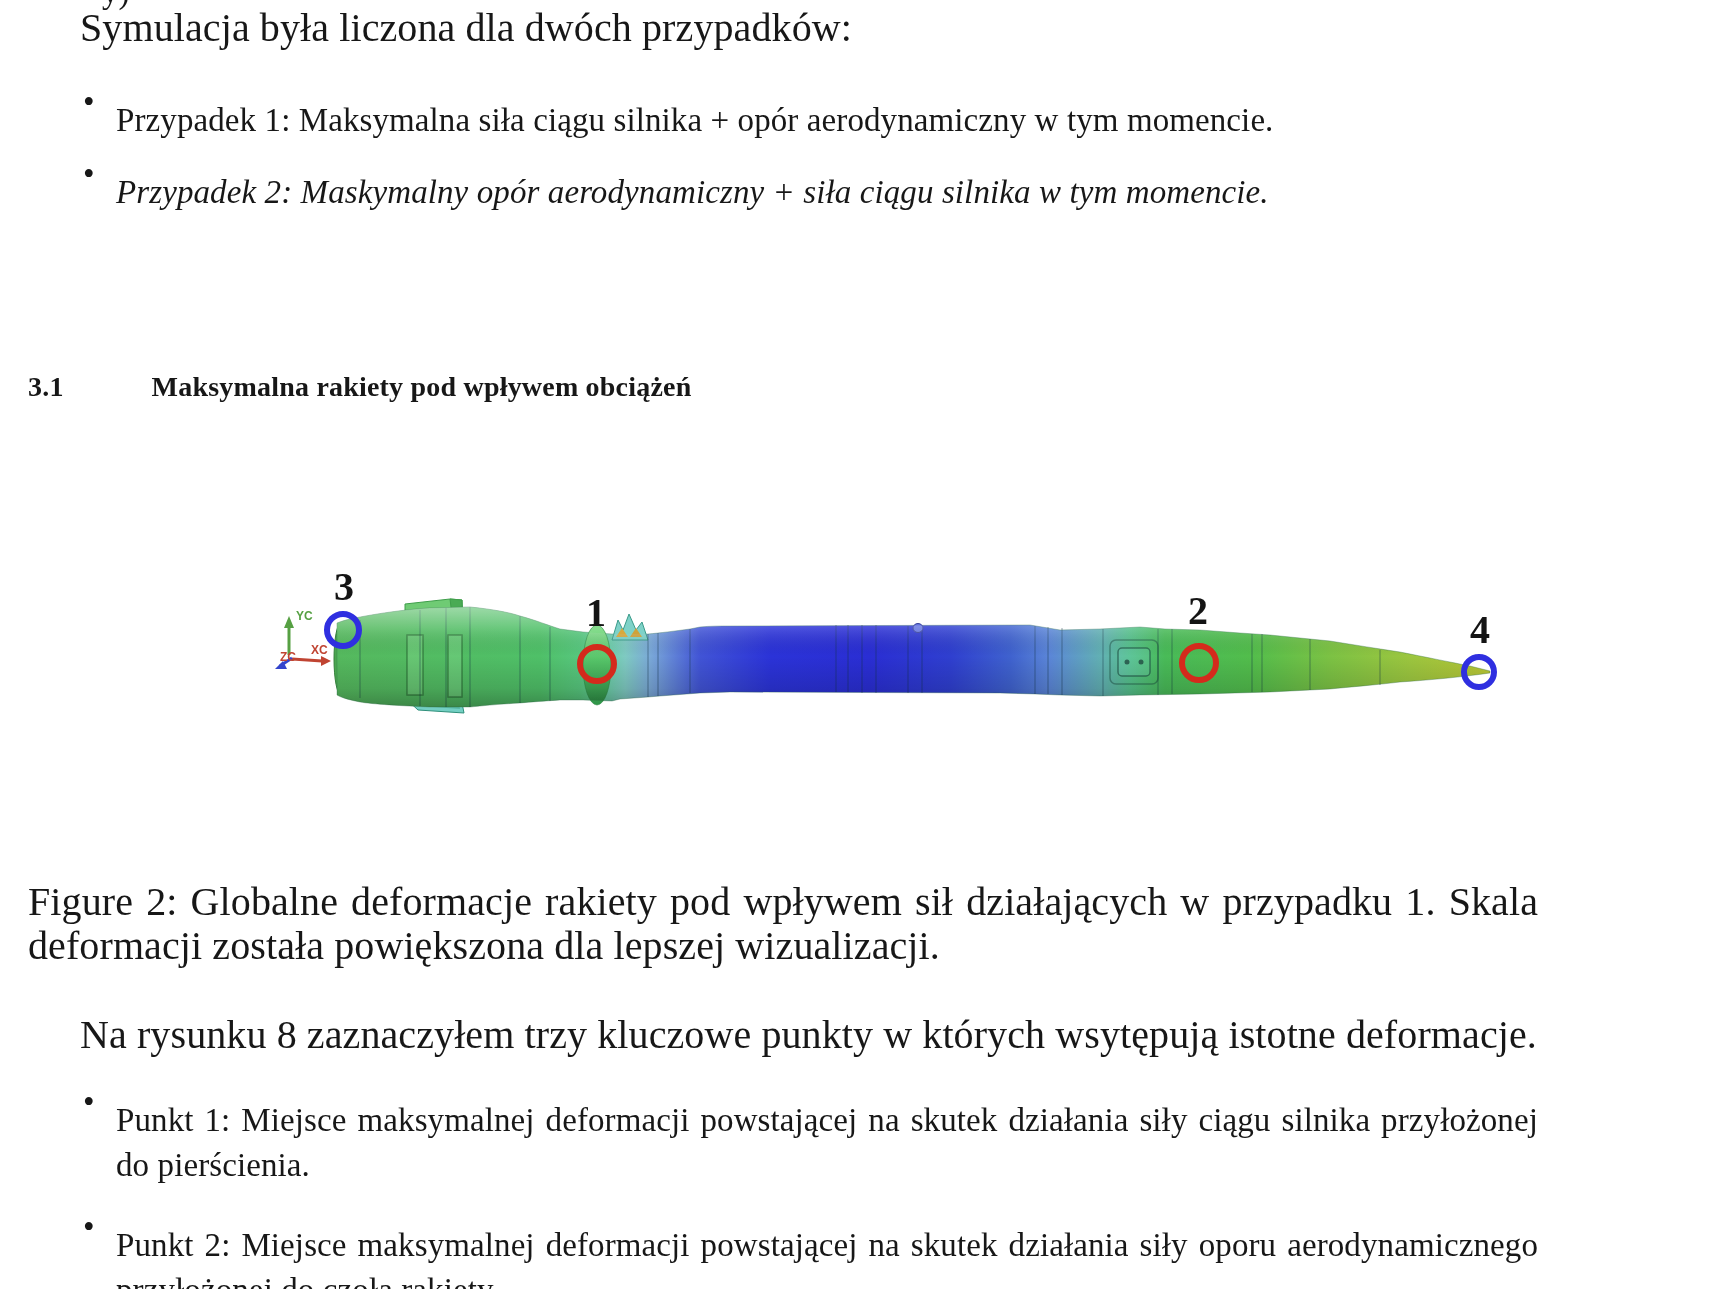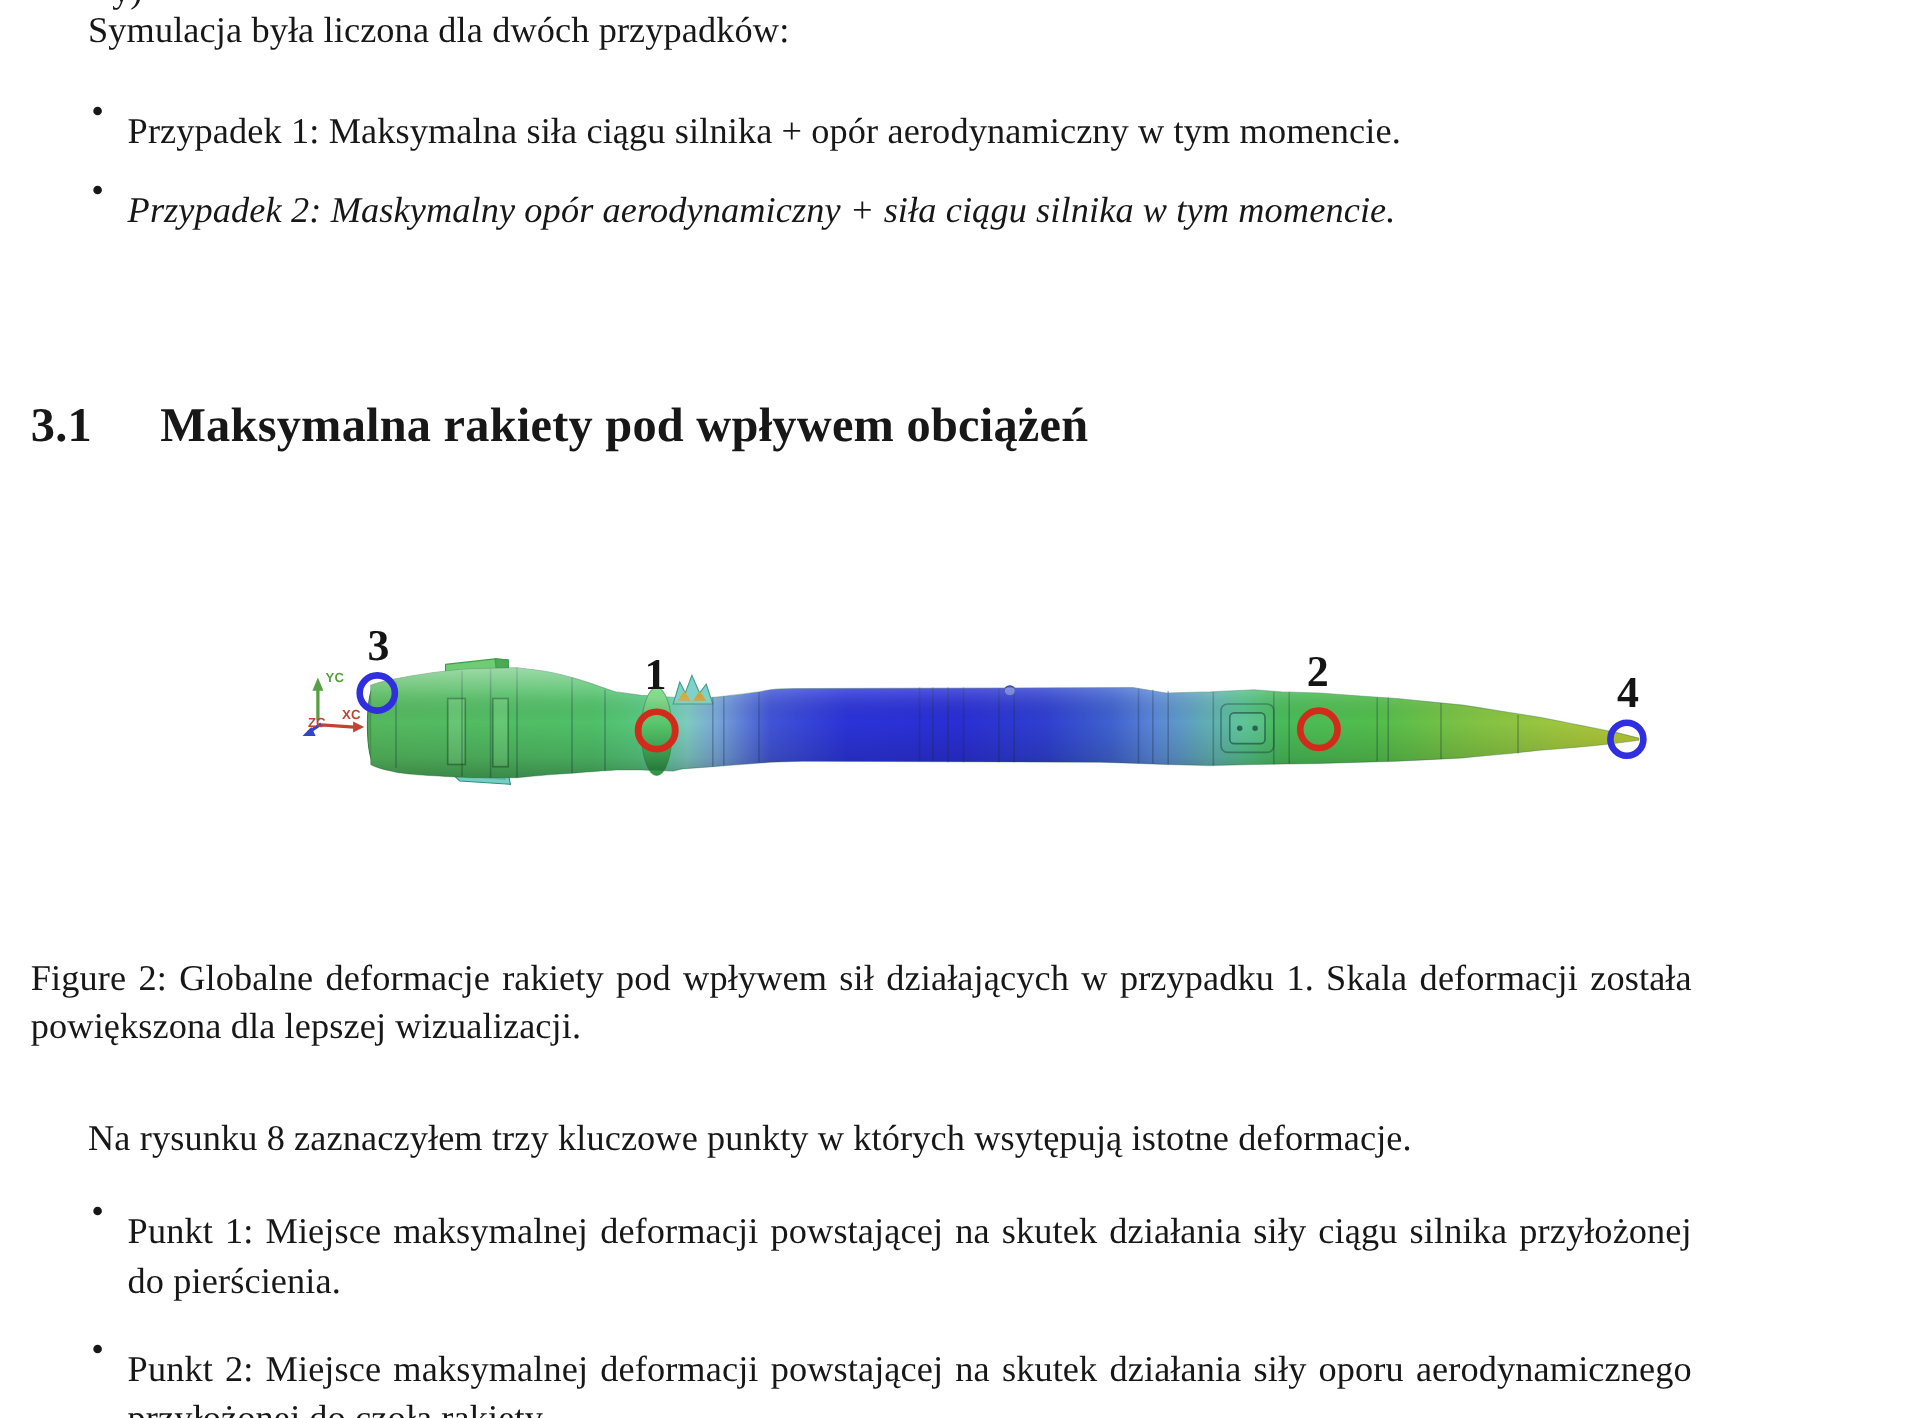--- a/index.html
+++ b/index.html
@@ -6,46 +6,46 @@
   #page{
     position:relative;
     width:1734px;height:1289px;
     background:#ffffff;
     overflow:hidden;
     font-family:"Liberation Serif","DejaVu Serif",serif;
     color:#171717;
   }
   .body-text{
     position:absolute;
-    font-size:33px;
+    font-size:40px;
     line-height:44px;
     text-align:justify;
     text-align-last:left;
     letter-spacing:.1px;
   }
   .frag{position:absolute;font-size:33px;line-height:44px;}
   .bullet-row{position:absolute;}
   .bullet-dot{
     position:absolute;left:0;top:0;
     font-size:33px;line-height:44px;
   }
   .bullet-body{
     position:absolute;left:33px;top:0;
     font-size:33px;line-height:45px;
     text-align:justify;text-align-last:left;
     letter-spacing:.1px;
     margin-top:18px;
   }
   .heading{
     position:absolute;left:28px;top:362px;
-    font-weight:700;font-size:44px;line-height:50px;
-    display:flex;gap:62px;
+    font-weight:700;font-size:28px;line-height:50px;
+    display:flex;gap:88px;
     letter-spacing:.2px;
   }
-  .caption{width:1510px;}
+  .caption{width:1510px;margin-top:12px;}
   svg text.marker-digit{
     font-family:"Liberation Serif","DejaVu Serif",serif;
     font-weight:700;font-size:40px;fill:#141414;
   }
   svg text.axis-label{
     font-family:"Liberation Sans","DejaVu Sans",sans-serif;
     font-weight:700;font-size:12px;
   }
 </style>
 </head>

